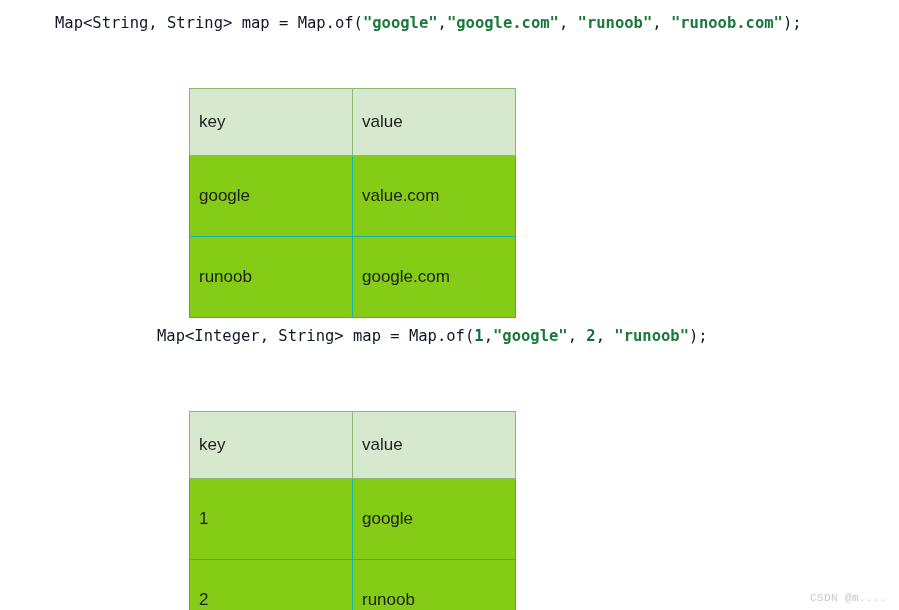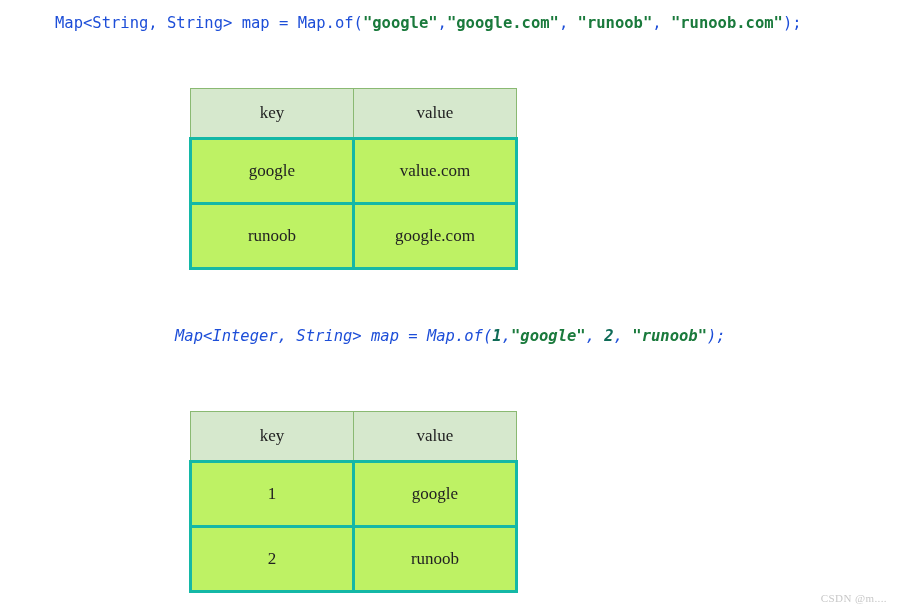--- a/index.html
+++ b/index.html
@@ -20,68 +20,68 @@
   
   .code-line {
     position: absolute;
     font-family: "DejaVu Sans Mono", "Liberation Mono", monospace;
     font-size: 15.5px;
     letter-spacing: 0px;
     color: #1f1f1f;
     white-space: pre;
   }
   #code-line-1 { left: 55px; top: 14px; }
-  #code-line-2 { left: 175px; top: 327px; font-style: italic; }
+  #code-line-2 { left: 157px; top: 327px; }
 
-  .tok-plain  { color: #1d4ed8; }
+  .tok-plain  { color: #0f172a; }
   .tok-string { color: #1a7a3c; font-weight: bold; }
   .tok-number { color: #0f6b57; font-weight: bold; }
 
   
   .kv-table {
     position: absolute;
     border-collapse: collapse;
     table-layout: fixed;
     width: 326px;
   }
   #table-1 { left: 189px; top: 88px; }
   #table-2 { left: 189px; top: 411px; }
 
   .kv-table col.col-key   { width: 163px; }
   .kv-table col.col-value { width: 163px; }
 
   .kv-table th,
   .kv-table td {
-    text-align: center;
+    text-align: left;
     vertical-align: middle;
-    font-family: Liberation Serif, serif;
+    font-family: Liberation Sans, sans-serif;
     font-size: 17px;
     font-weight: normal;
     color: #222222;
-    padding: 0;
+    padding: 9px;
   }
 
   .kv-table th {
     background: #d6e8cd;
     border: 1px solid #8ab972;
     height: 48px;
   }
 
   .kv-table td {
-    background: #bef264;
-    border: 3px solid #14b8a6;
+    background: #84cc16;
+    border: 1px solid #14b8a6;
     height: 62px;
   }
 
   
   #watermark {
     position: absolute;
     right: 12px;
     bottom: 6px;
-    font-family: Liberation Serif, serif;
+    font-family: Liberation Mono, monospace;
     font-size: 11px;
     color: #c8c8c8;
     letter-spacing: 0.4px;
     white-space: pre;
   }
 </style>
 </head>
 <body>
 
 <div class="code-line" id="code-line-1"><span class="tok-plain">Map&lt;String, String&gt; map = Map.of(</span><span class="tok-string">"google"</span><span class="tok-plain">,</span><span class="tok-string">"google.com"</span><span class="tok-plain">, </span><span class="tok-string">"runoob"</span><span class="tok-plain">, </span><span class="tok-string">"runoob.com"</span><span class="tok-plain">);</span></div>

